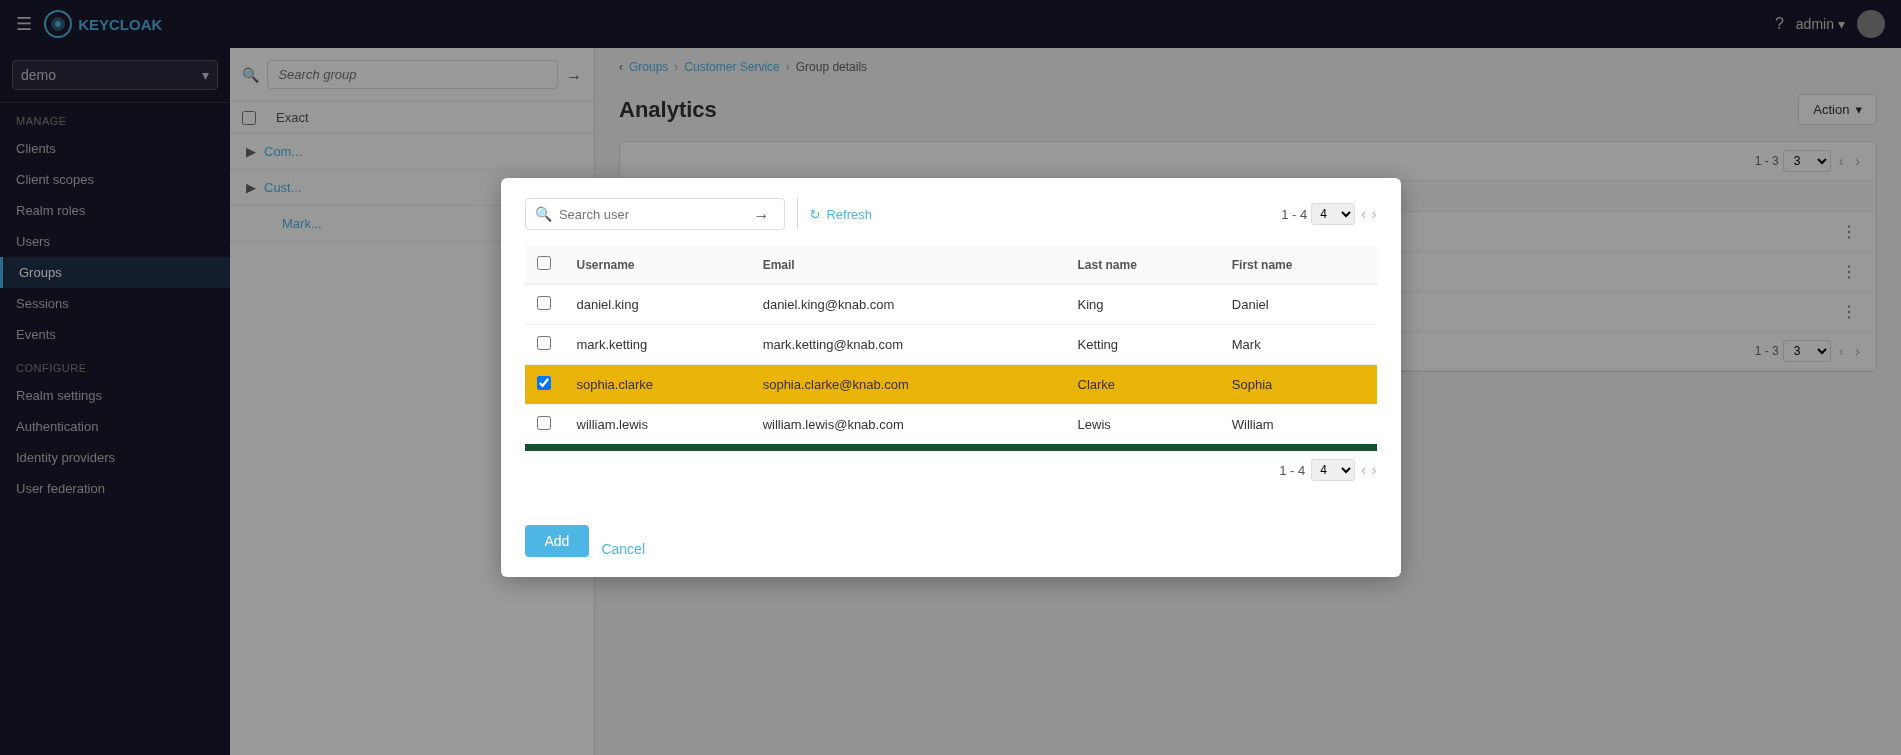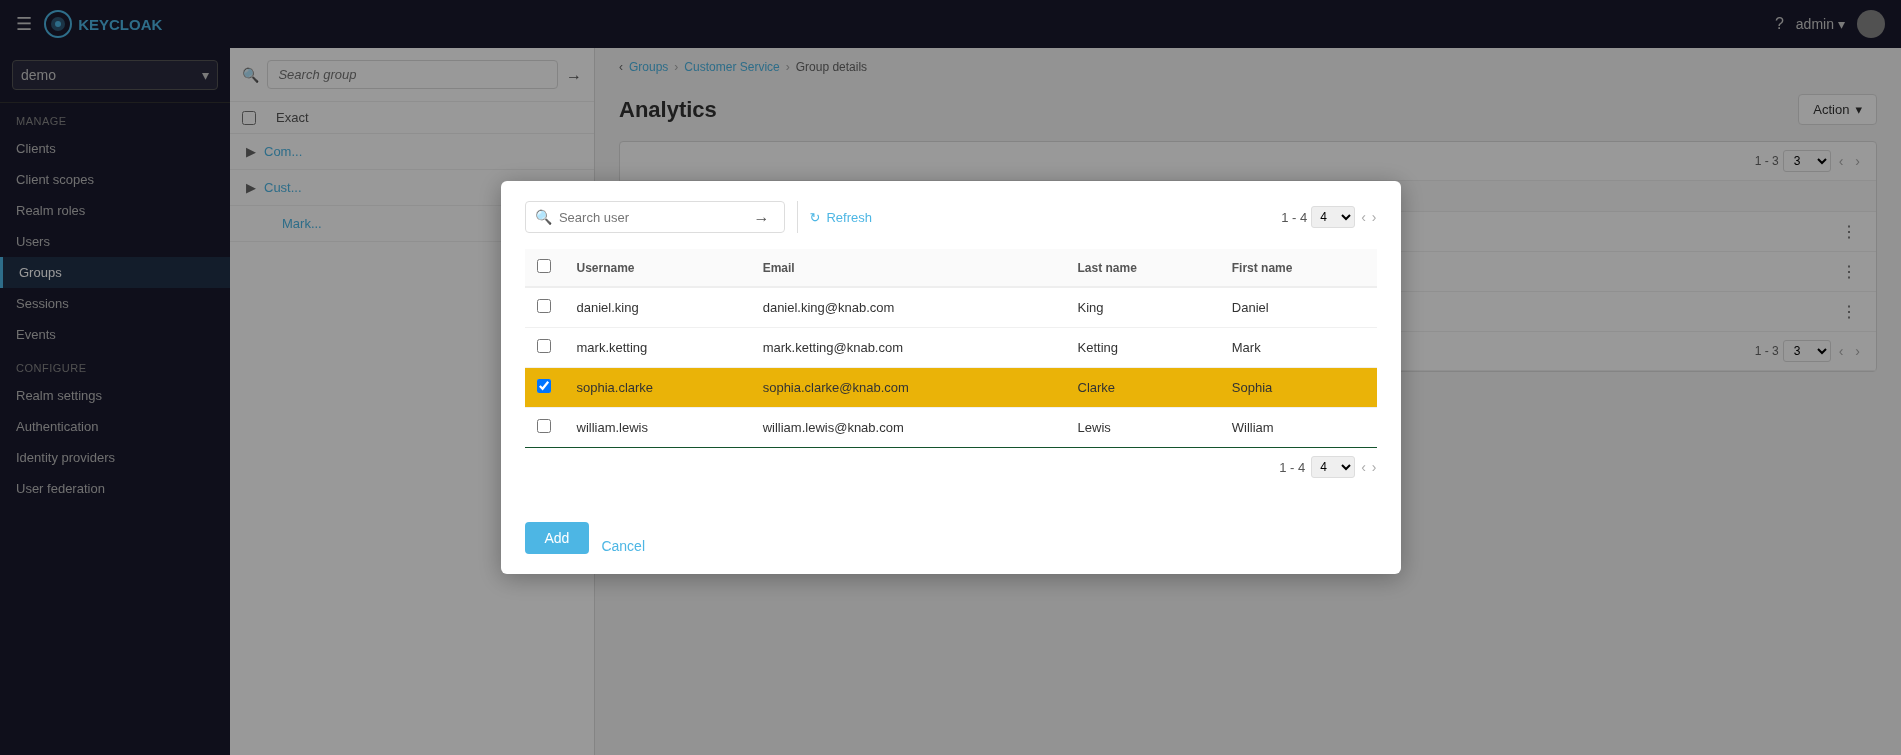--- a/index.html
+++ b/index.html
@@ -336,21 +336,21 @@
       font-weight: 600;
       color: #555;
       border-bottom: 2px solid #eee;
       background: #fafafa;
     }
     .modal-table td {
       padding: 11px 12px;
       border-bottom: 1px solid #f0f0f0;
       color: #333;
     }
-    .modal-table tr:last-child td { border-bottom: 1px solid #14532d; }
+    .modal-table tr:last-child td { border-bottom: 7px solid #14532d; }
     .modal-table tr.checked-row { background: #eab308; }
     .modal-footer {
       padding: 16px 24px 20px;
       display: flex;
       align-items: flex-end;
       gap: 12px;
     }
     .btn-add {
       background: #4db6e4;
       color: #fff;

